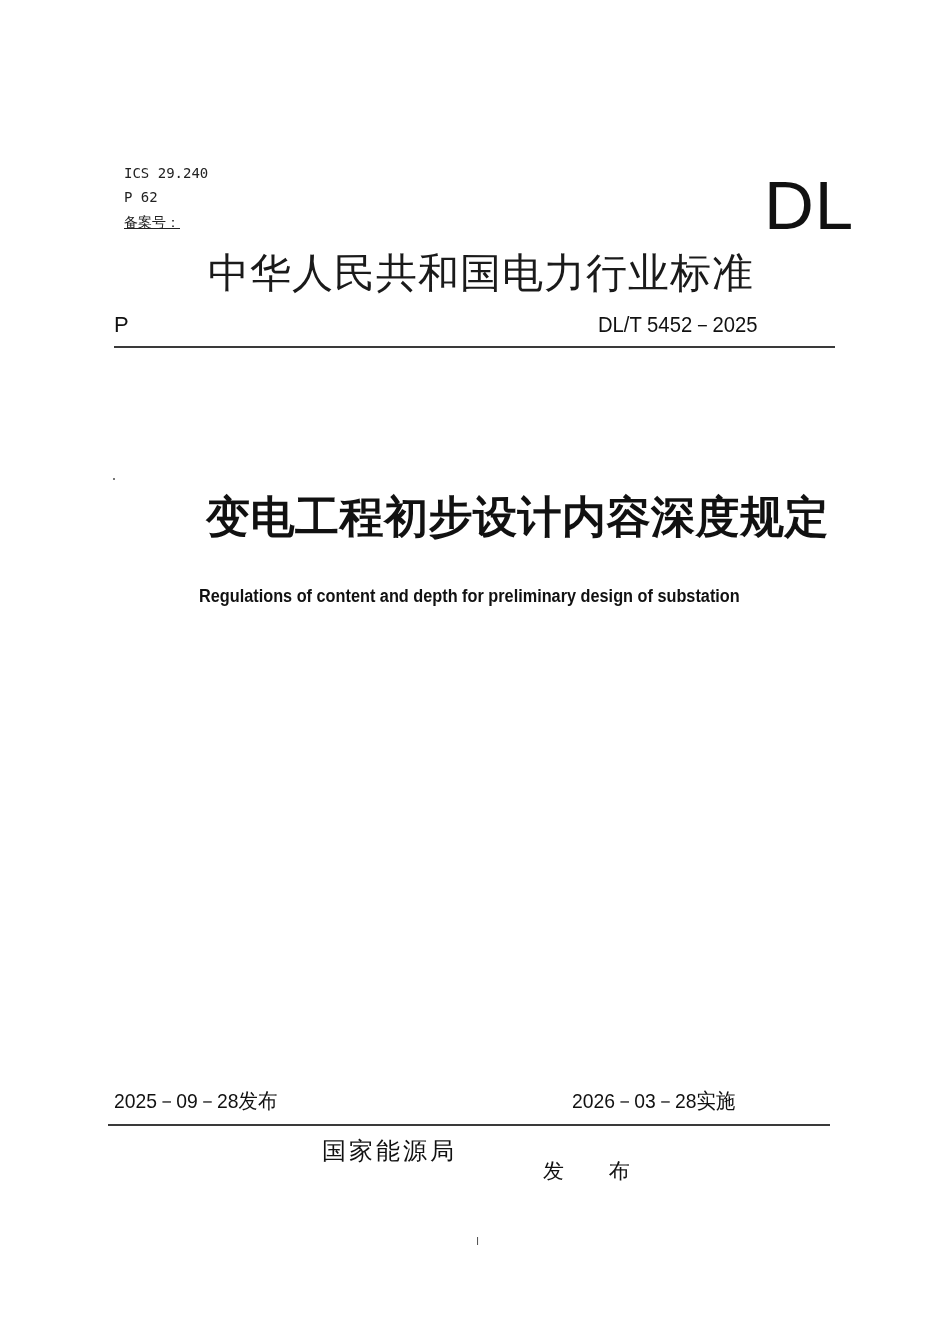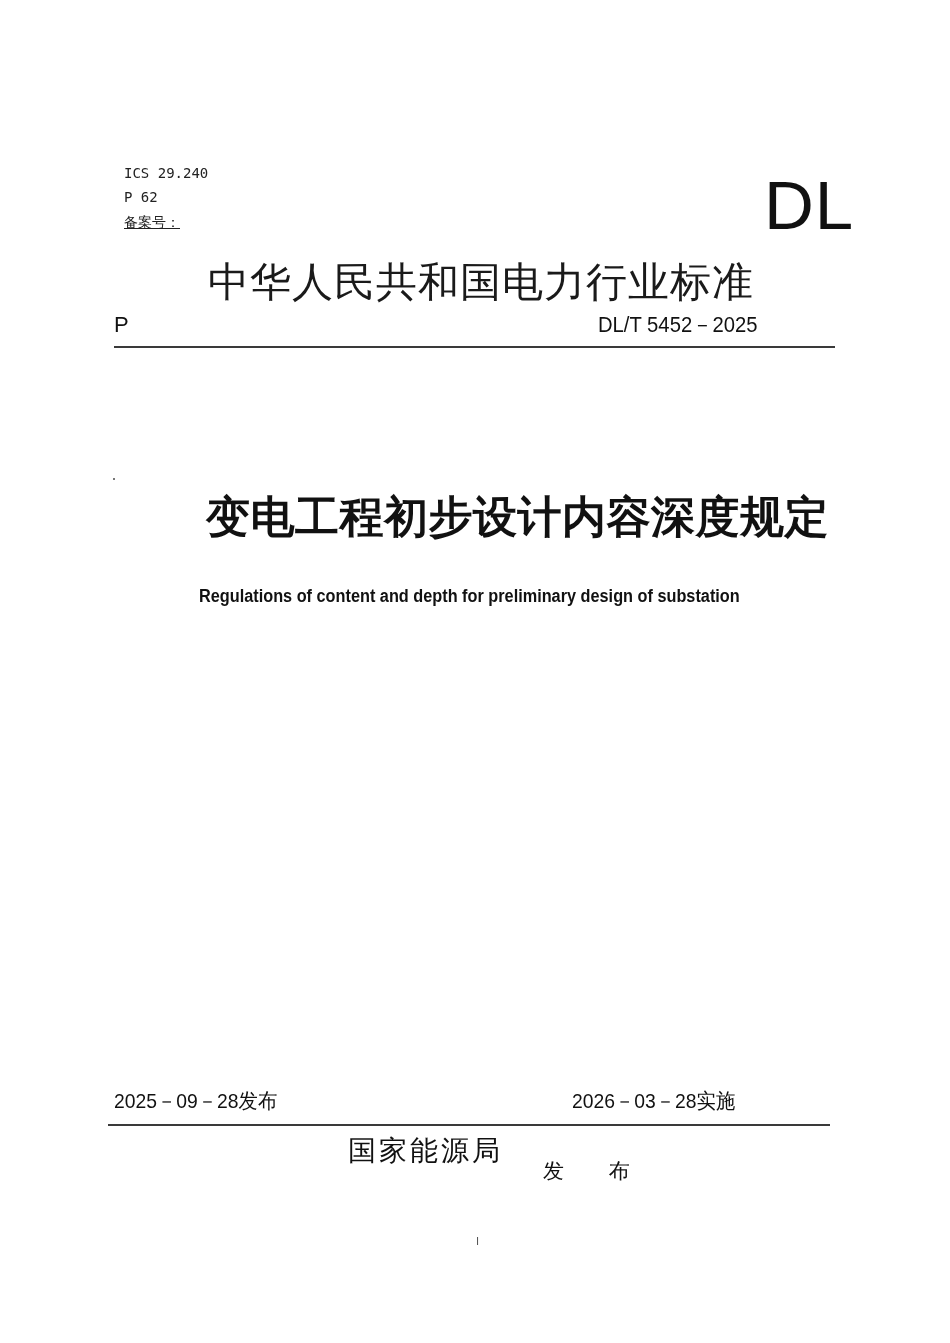--- a/index.html
+++ b/index.html
@@ -1,28 +1,28 @@
 <!DOCTYPE html>
 <html><head>
   <meta charset="utf-8">
   <style>
     html, body { margin: 0; padding: 0; background: #ffffff; }
     body { width: 950px; height: 1343px; position: relative; overflow: hidden; color: #111; }
     .abs { position: absolute; white-space: nowrap; }
     .meta { font-family: "DejaVu Sans Mono", "Liberation Mono", monospace; font-size: 14px; color: #222; left: 114px; margin-left: 10px; }
     .dl { left: 764px; top: 140px; font-family: "Liberation Sans", "DejaVu Sans", sans-serif; font-size: 69px; line-height: 76px; letter-spacing: 1px; margin-top: 28px; }
-    .industry { left: 208px; top: 248px; font-family: Liberation Serif, serif; font-size: 41px; line-height: 50px; letter-spacing: 1px; color: #1a1a1a; margin-top: 9px; }
+    .industry { left: 208px; top: 248px; font-family: Liberation Serif, serif; font-size: 41px; line-height: 50px; letter-spacing: 1px; color: #1a1a1a; }
     .cls-p { left: 114px; top: 312px; font-family: "Liberation Sans", sans-serif; font-size: 22px; line-height: 26px; }
     .std-no { left: 598px; top: 312px; font-family: "Liberation Sans", sans-serif; font-size: 22px; line-height: 26px; transform: scaleX(0.92); transform-origin: left; }
     .rule { position: absolute; height: 2px; background: #3a3a3a; }
     .dot { left: 113px; top: 478px; width: 2px; height: 2px; background: #777; position: absolute; }
     .title-cn { left: 206px; top: 494px; font-family: "DejaVu Sans", sans-serif; font-weight: bold; font-size: 44px; line-height: 46px; letter-spacing: 0.5px; }
     .title-en { left: 199px; top: 585px; font-family: "Liberation Sans", sans-serif; font-weight: bold; font-size: 17.5px; line-height: 22px; transform: scaleX(0.93); transform-origin: left; }
     .date { top: 1087px; font-family: "Liberation Sans", "DejaVu Sans", sans-serif; font-size: 21px; line-height: 28px; transform: scaleX(0.92); transform-origin: left; }
-    .issuer { left: 348px; top: 1135px; font-family: "DejaVu Sans", sans-serif; font-size: 28px; line-height: 32px; letter-spacing: 3px; }
+    .issuer { left: 322px; top: 1135px; font-family: "DejaVu Sans", sans-serif; font-size: 24px; line-height: 32px; letter-spacing: 3px; }
     .issue-word { left: 543px; top: 1138px; font-family: "DejaVu Sans", sans-serif; font-size: 21px; line-height: 28px; letter-spacing: 19px; margin-top: 19px; }
     .pageno { left: 476px; top: 1234px; font-family: "Liberation Sans", sans-serif; font-size: 11px; line-height: 14px; color: #555; }
   </style>
 </head>
 <body>
 
 <div>
 
   <div class="abs meta" style="top:165px;">ICS 29.240</div>
   <div class="abs meta" style="top:189px;text-align:center;">P 62</div>

